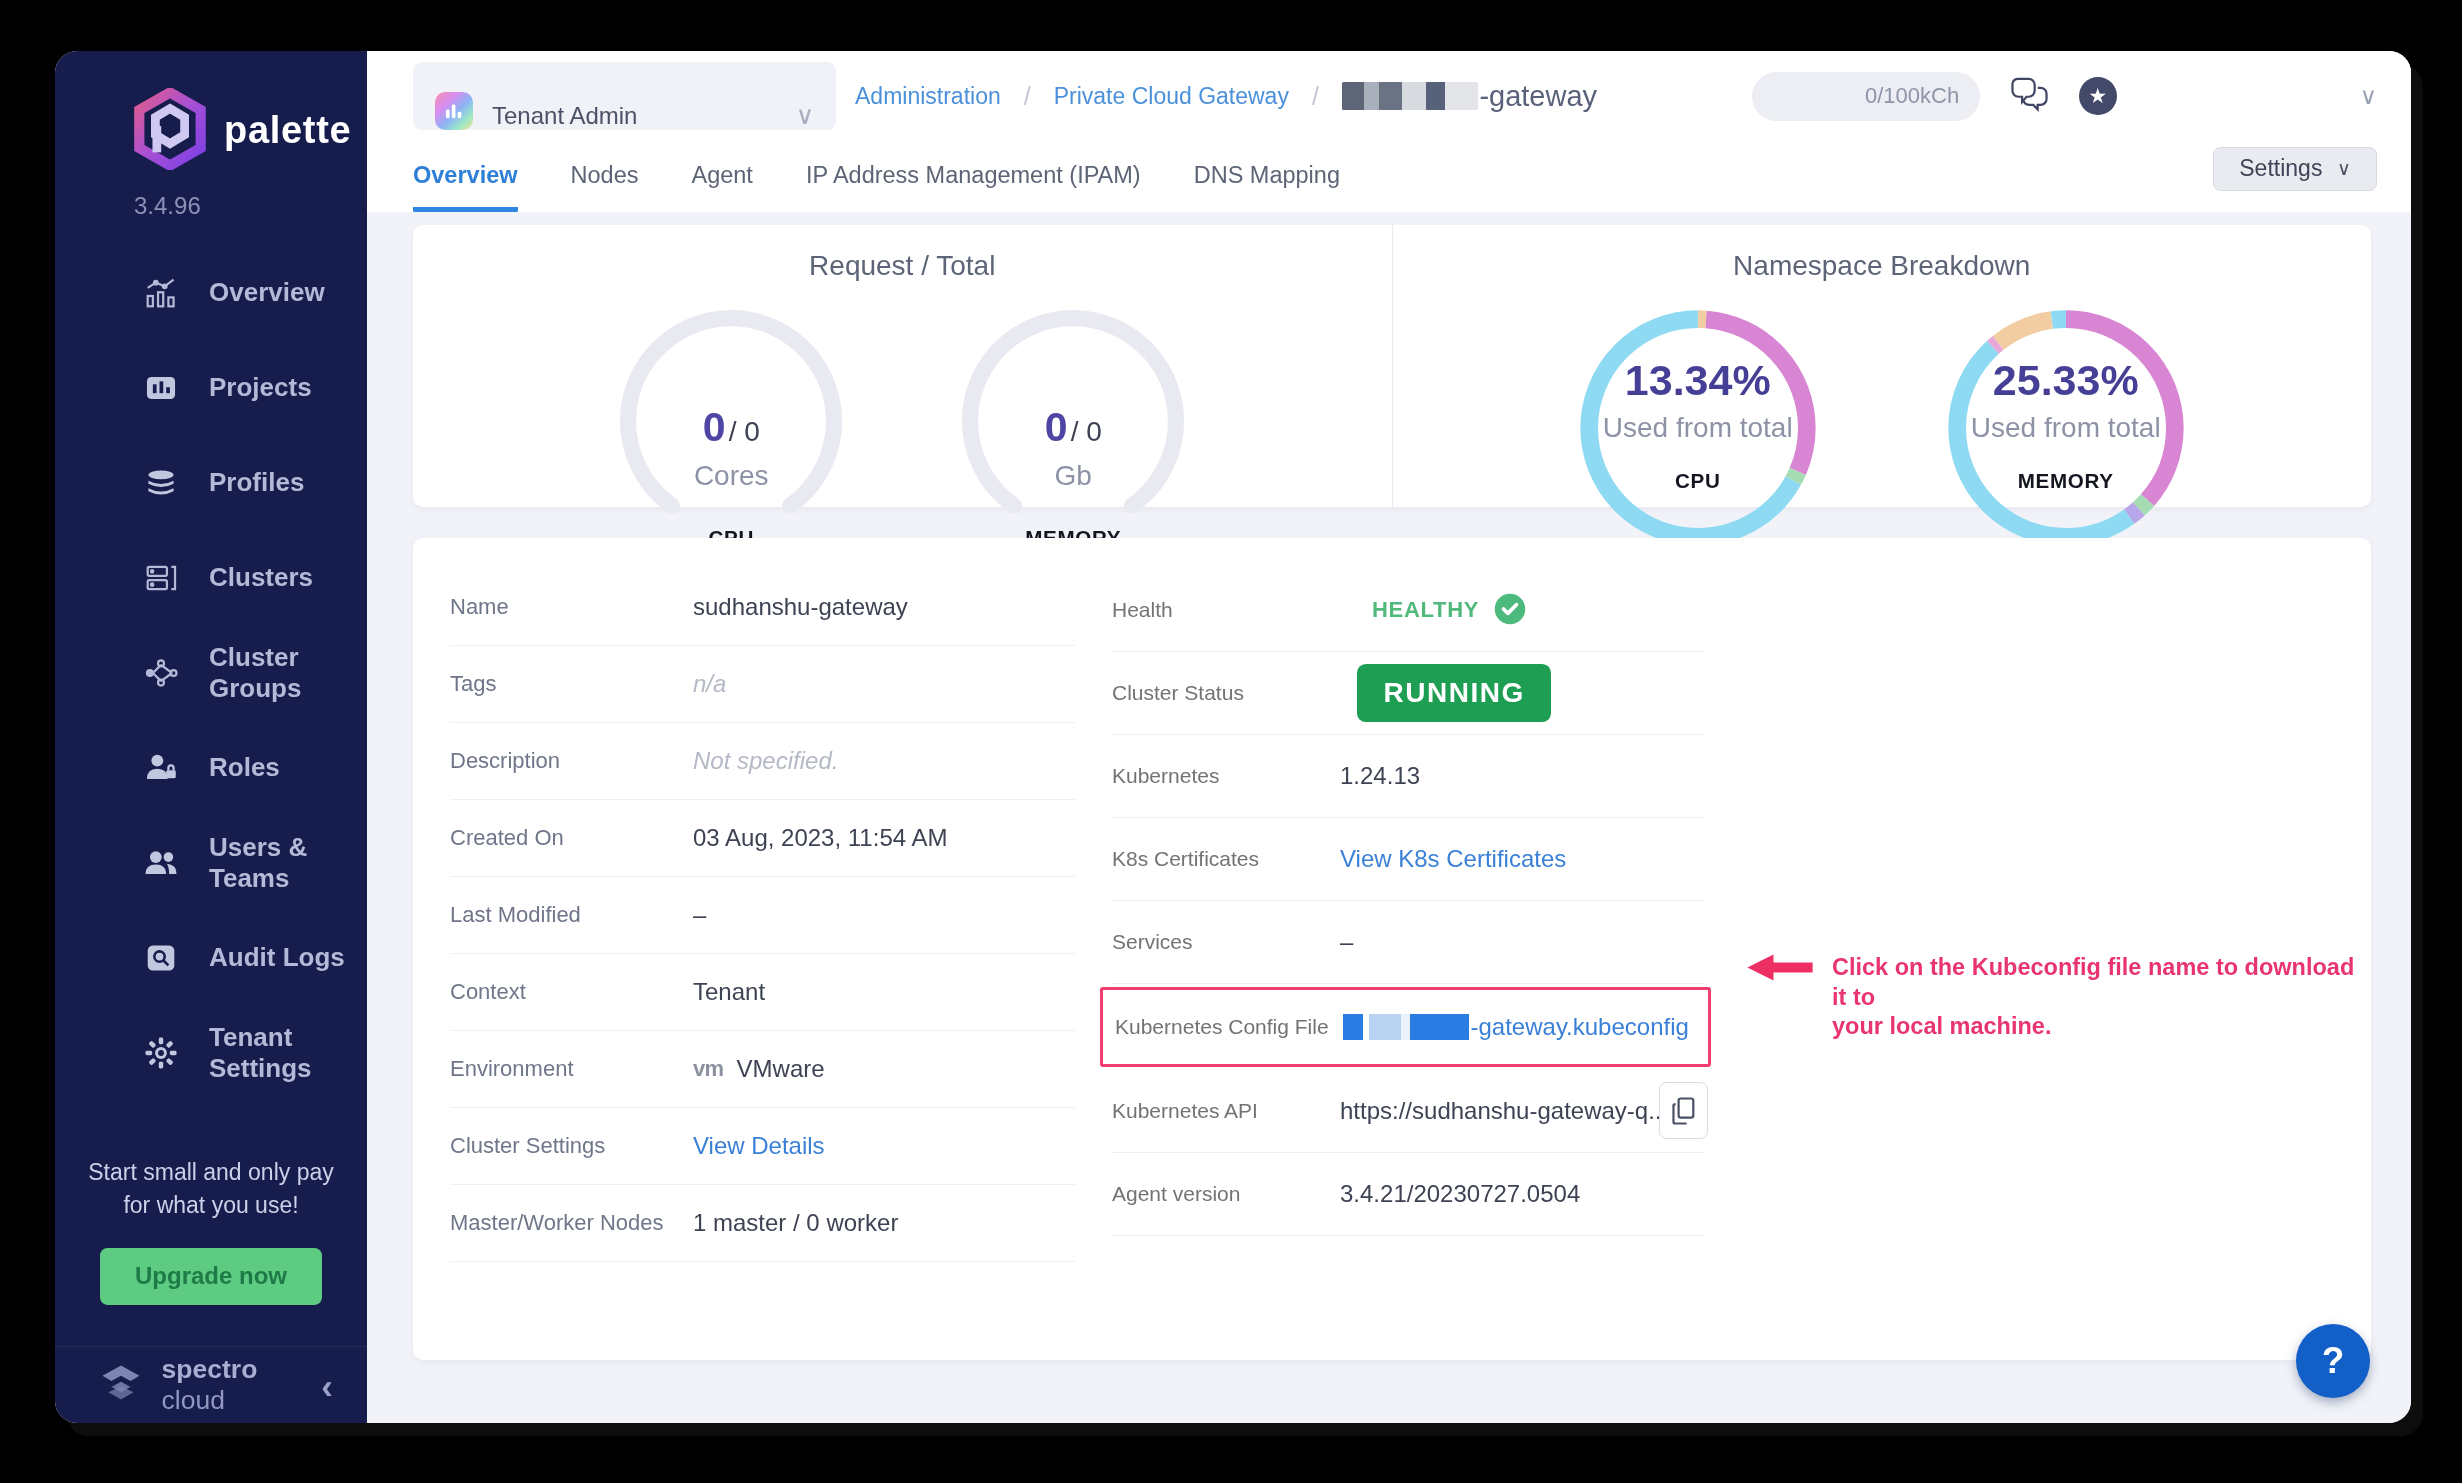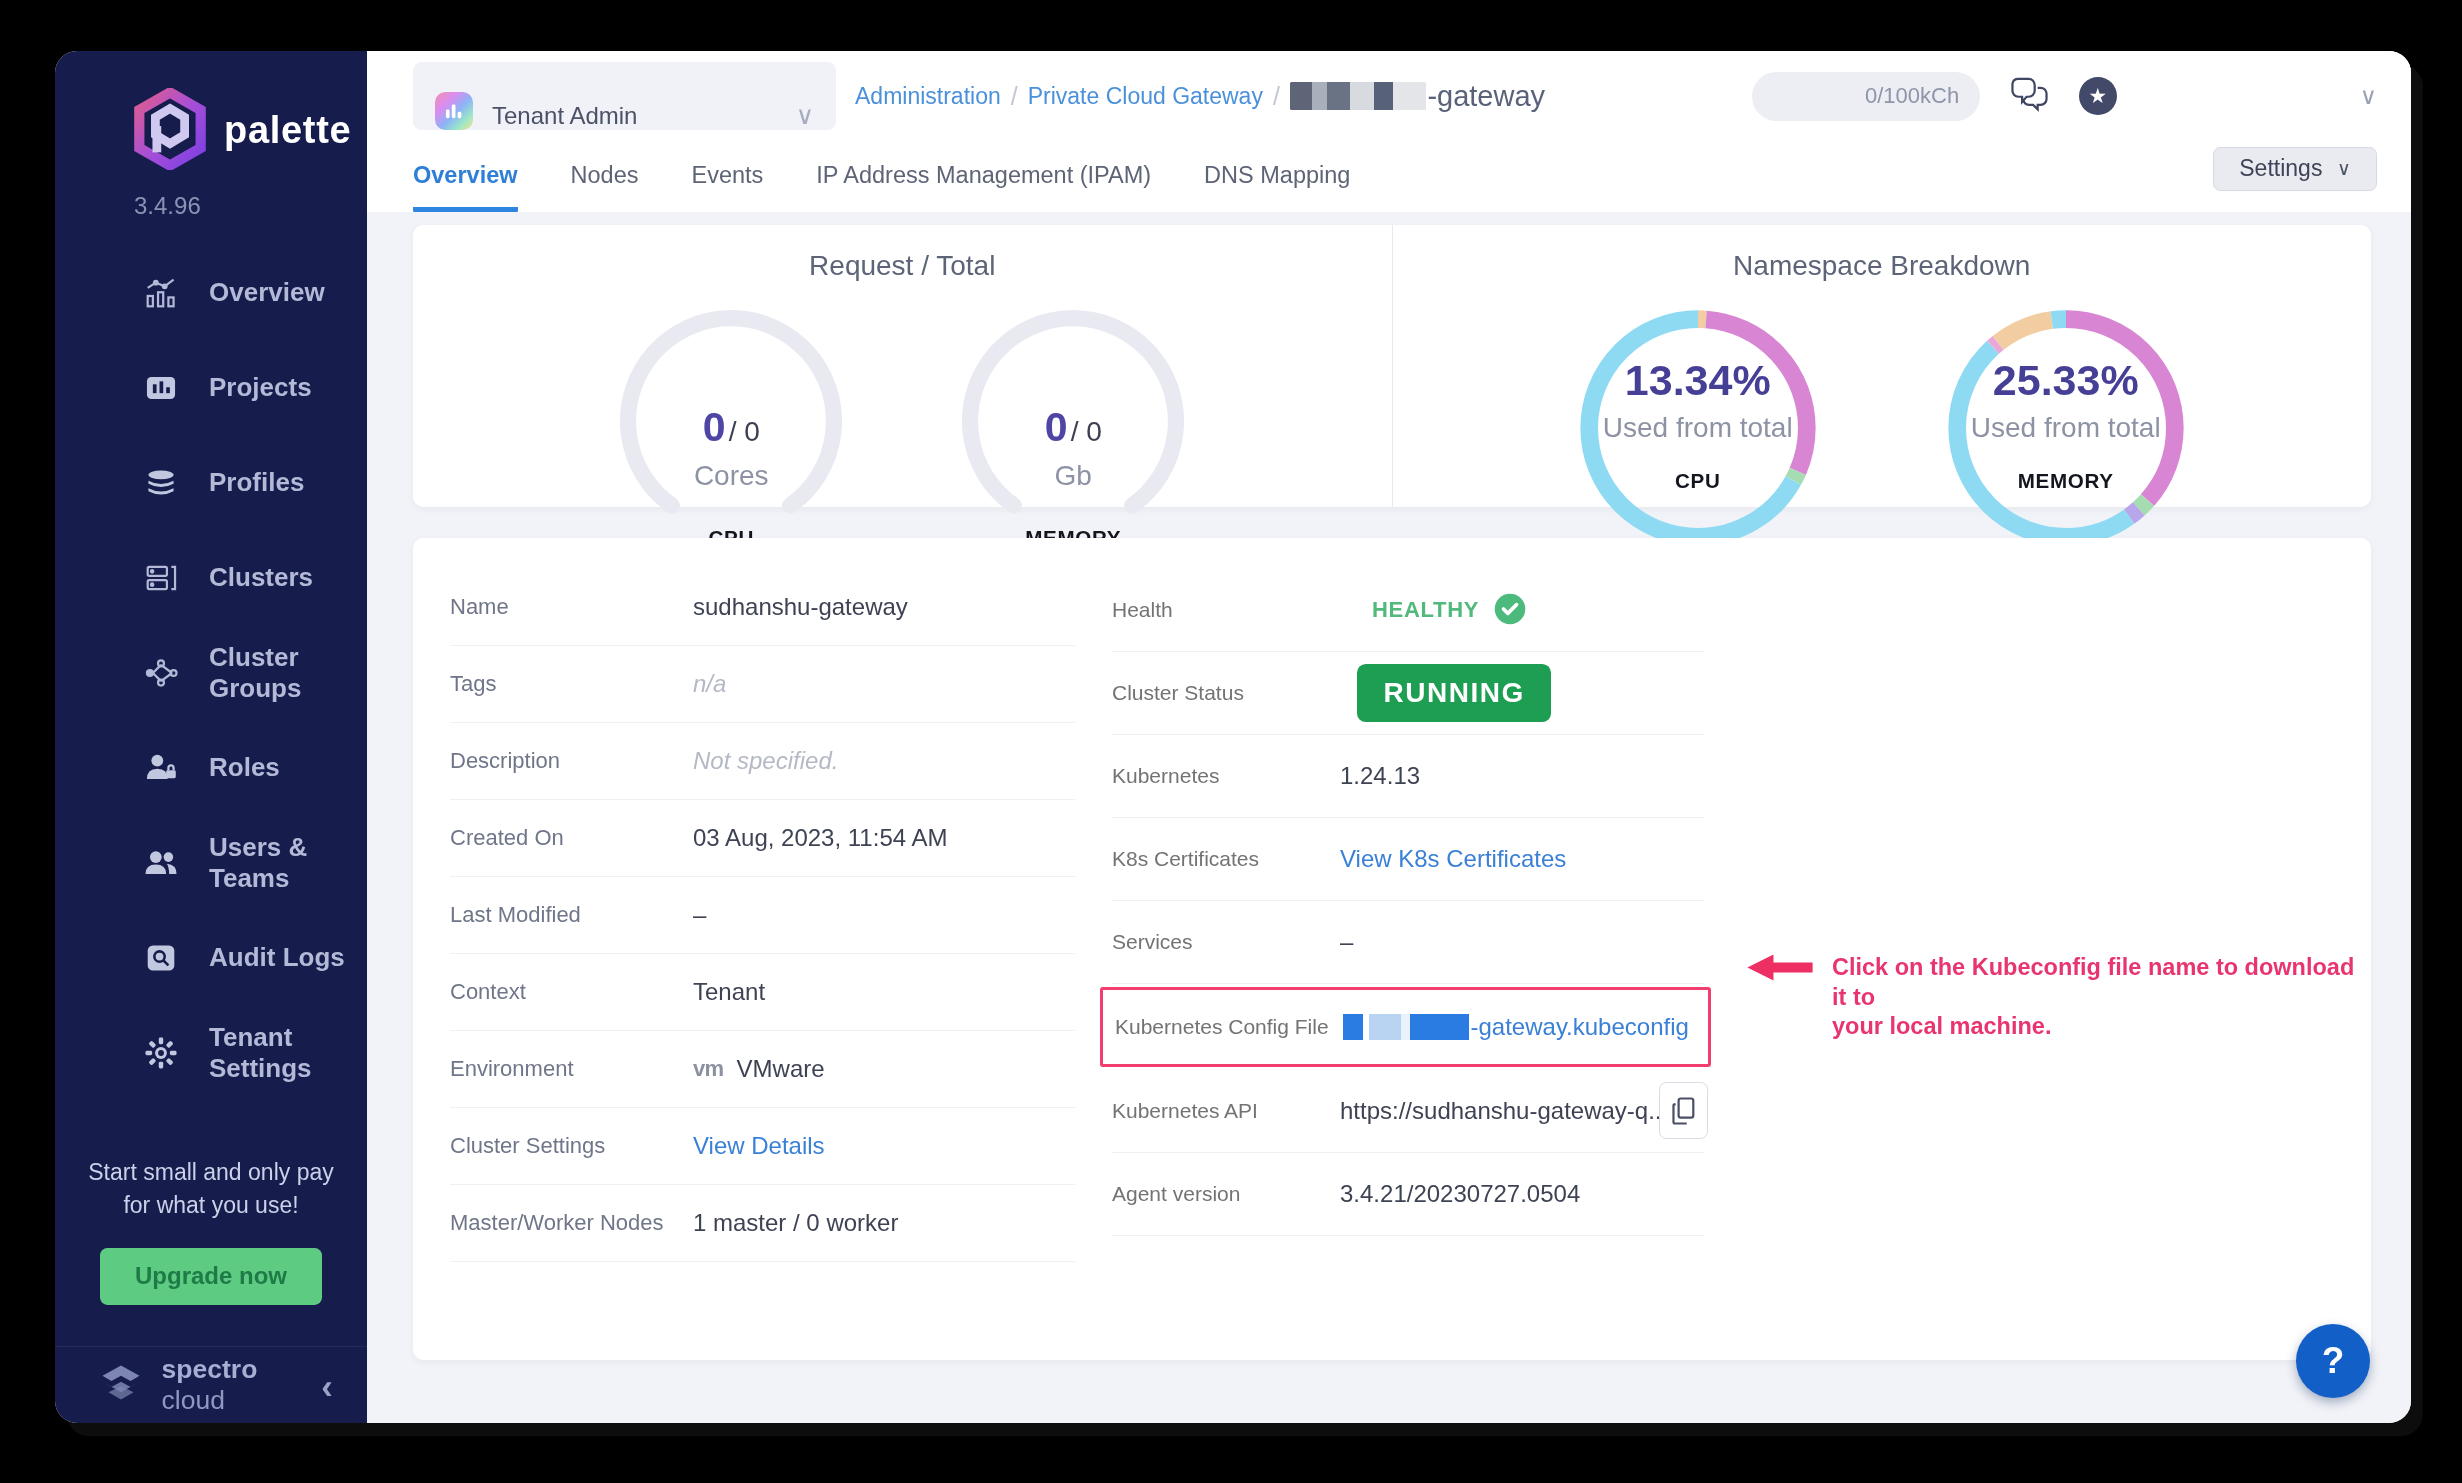--- a/index.html
+++ b/index.html
@@ -20,21 +20,21 @@
   .sf-brand{font-size:26.5px;color:#9098c0;}
   .sf-brand b{font-weight:700;color:#a7aed2;}
   .collapse{margin-left:auto;color:#9aa1c6;font-size:35px;font-weight:700;cursor:pointer;line-height:1;}
   
   .main{flex:1;display:flex;flex-direction:column;background:#f2f3f8;min-width:0;position:relative;}
   .topbar{height:90px;background:#fff;display:flex;align-items:center;padding:0 34px 0 46px;}
   .scope{display:flex;align-items:flex-end;background:#f1f2f7;border-radius:8.8px;height:68px;width:379px;padding:0 22px;cursor:pointer;}
   .scope-icon{width:38px;height:38px;border-radius:10.3px;background:linear-gradient(135deg,#f78fae 0%,#d98df0 30%,#8db4f5 55%,#9be8c9 78%,#f7e08a 100%);display:flex;align-items:center;justify-content:center;}
   .scope-label{margin-left:19px;font-size:24px;color:#4b5166;}
   .scope-caret{margin-left:auto;color:#a6acbf;font-size:25px;}
-  .crumbs{display:flex;align-items:center;gap:10px;margin-left:19px;font-size:23px;white-space:nowrap;}
+  .crumbs{display:flex;align-items:center;gap:23px;margin-left:19px;font-size:23px;white-space:nowrap;}
   .crumb{color:#4a90da;cursor:pointer;}
   .crumb-sep{color:#c2c7d4;font-size:25px;}
   .crumb-current{display:flex;align-items:center;gap:1.5px;}
   .redact-gray{width:136px;height:28px;border-radius:1.5px;background:linear-gradient(90deg,#5d6577 0%,#5d6577 16%,#a9b0bb 16%,#a9b0bb 27%,#6a7384 27%,#6a7384 44%,#d7dade 44%,#d7dade 62%,#58617a 62%,#58617a 76%,#e3e5e9 76%,#e3e5e9 100%);}
   .crumb-suffix{font-size:29px;color:#59627a;font-weight:500;}
   .top-right{margin-left:auto;display:flex;align-items:center;gap:28px;}
   .usage-pill{background:#eceef4;border-radius:32px;height:49px;min-width:187px;display:flex;align-items:center;justify-content:flex-end;padding:0 20.6px;color:#8e95a8;font-size:22px;}
   .icon-btn{background:none;border:none;cursor:pointer;display:flex;align-items:center;padding:0;}
   .star-badge{width:38px;height:38px;border-radius:50%;background:#434968;color:#fff;font-size:20.6px;display:flex;align-items:center;justify-content:center;}
   .redact-user{width:187px;height:26.5px;border-radius:1.5px;background:linear-gradient(90deg,#30353f 0%,#30353f 11%,#f2f2f4 11%,#17%,#9aa0ab 17%,#9aa0ab 24%,#fdfdfd 24%,#32%,#8d939e 32%,#8d939e 38%,#fbfbfc 38%,#44%,#23272f 44%,#23272f 58%,#565c66 58%,#565c66 72%,#30353f 72%,#30353f 80%,#e9eaec 80%,#e9eaec 100%);}
@@ -294,21 +294,21 @@
           <span class="star-badge">★</span>
         </button>
         <span class="redact-user"></span>
         <span class="user-caret">∨</span>
       </div>
     </header>
 
     <div class="tabs-row">
       <span class="tab active">Overview</span>
       <span class="tab">Nodes</span>
-      <span class="tab">Events</span>
+      <span class="tab">Agent</span>
       <span class="tab">IP Address Management (IPAM)</span>
       <span class="tab">DNS Mapping</span>
       <button class="settings-btn">
         <span>Settings</span>
         <span class="settings-caret">∨</span>
       </button>
     </div>
 
     <div class="content">
 

